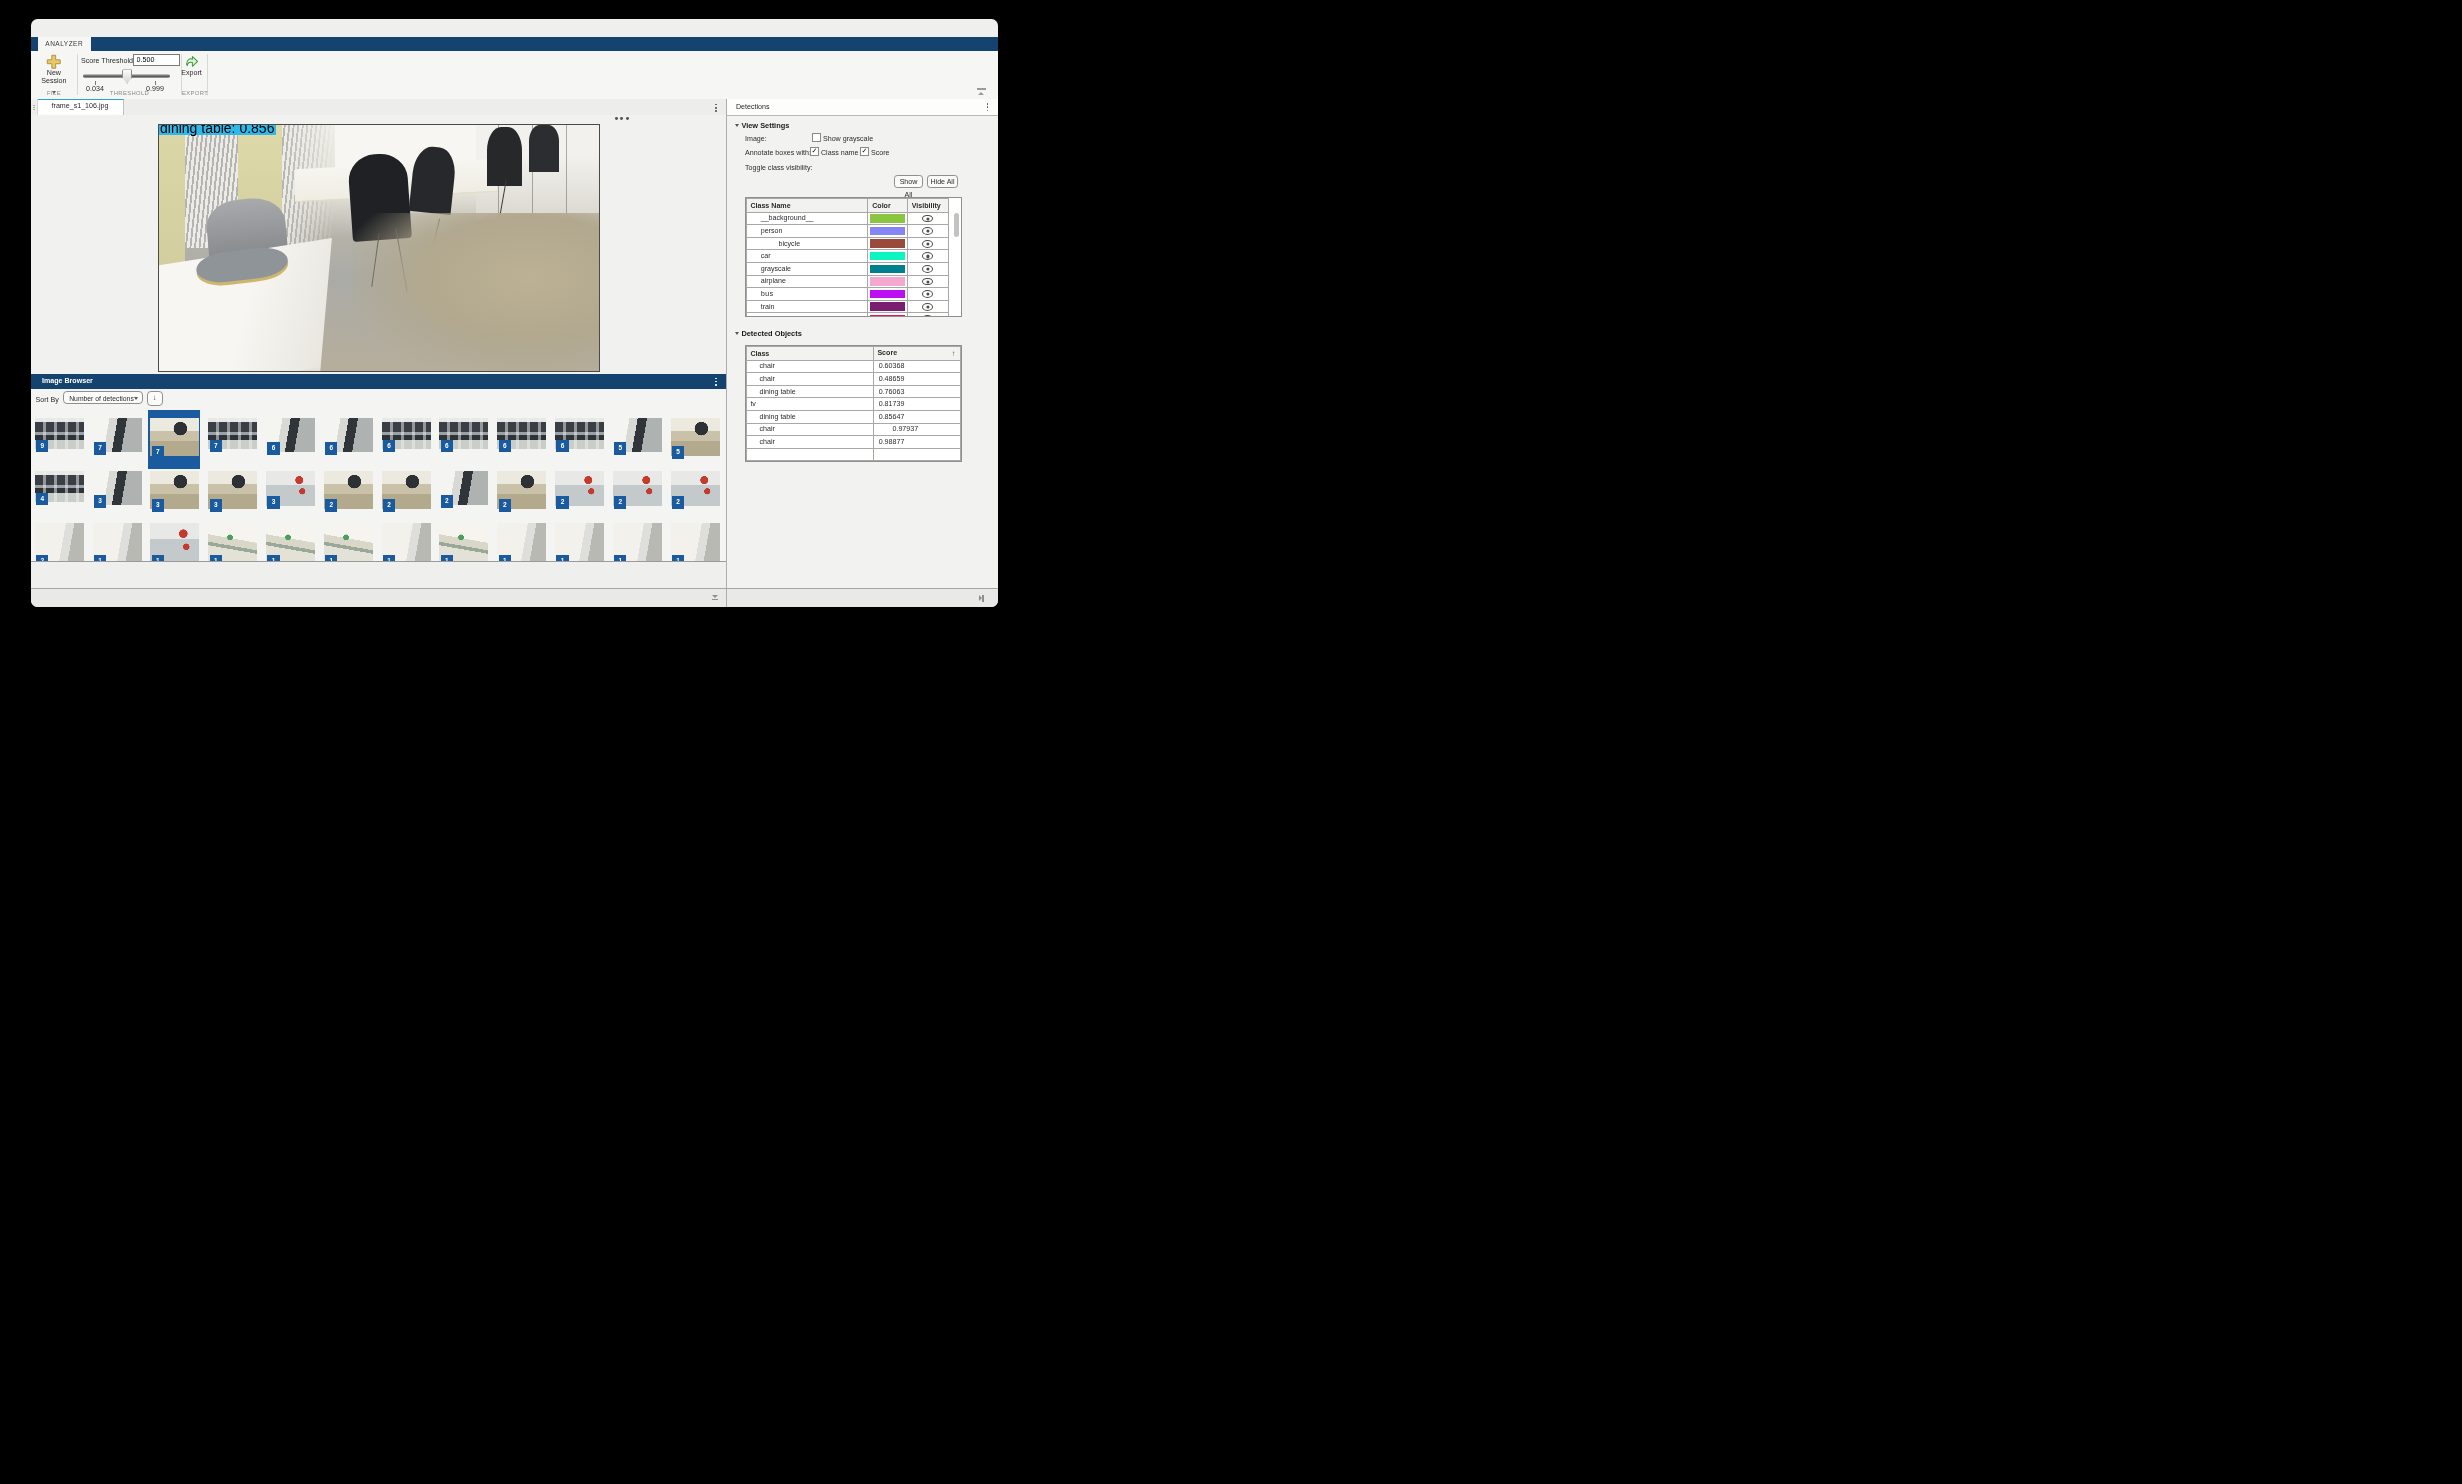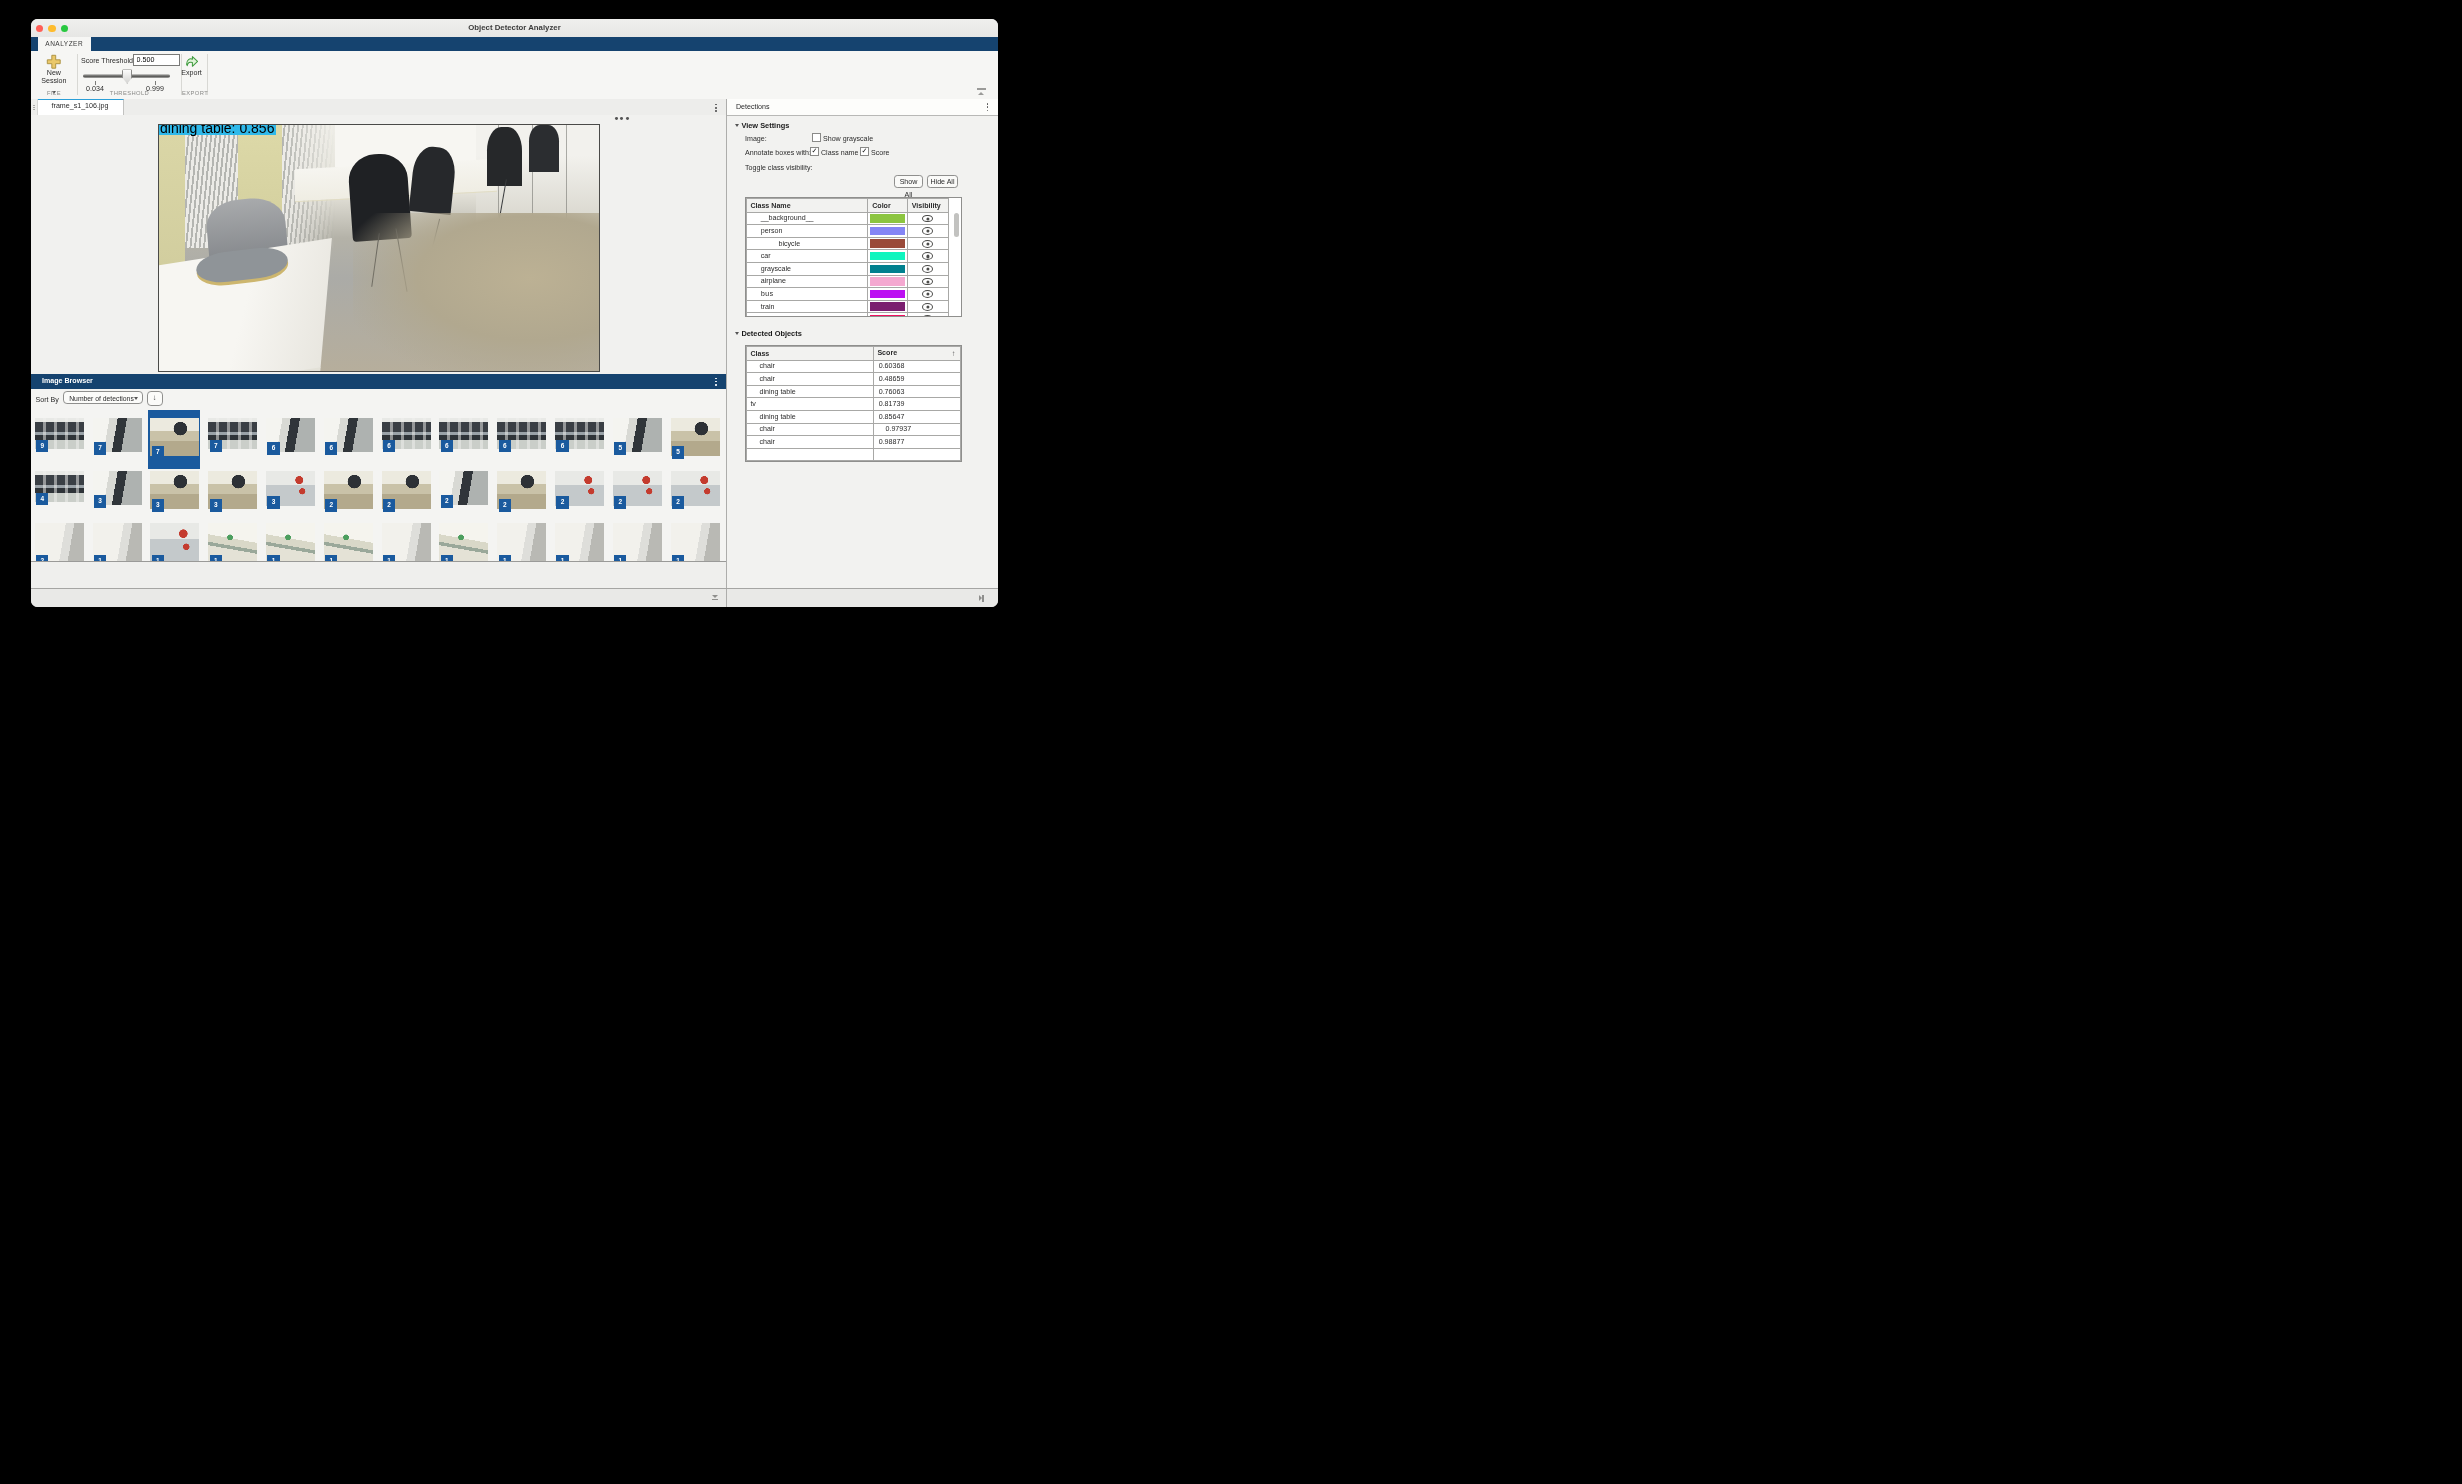--- a/index.html
+++ b/index.html
@@ -114,28 +114,20 @@
   .bb-icon-down .bar{width:6.5px;height:1.6px;background:#8F8F8D;margin:1.3px auto 0;}
   .bb-icon-right{position:absolute;right:14.2px;top:5.2px;display:flex;align-items:center;}
   .bb-icon-right .tri{width:0;height:0;border-top:3.2px solid transparent;border-bottom:3.2px solid transparent;border-left:3.9px solid #8F8F8D;}
   .bb-icon-right .bar{width:1.6px;height:7.8px;background:#8F8F8D;margin-left:0.6px;}
 </style>
 </head>
 <body>
 
 <div class="win">
 
-  <div class="titlebar">
-    <div class="lights">
-      <span class="light" style="background:#FF5F57"></span>
-      <span class="light" style="background:#FEBC2E"></span>
-      <span class="light" style="background:#28C840"></span>
-    </div>
-    <div class="title">Object Detector Analyzer</div>
-  </div>
 
   <div class="ribbonstrip">
     <div class="ribbontab">ANALYZER</div>
   </div>
   <div class="toolbar">
     <div class="tooldiv" style="left:46px"></div>
     <div class="tooldiv" style="left:150px"></div>
     <div class="tooldiv" style="left:176px"></div>
 
     <div class="newSessionBtn">
@@ -580,21 +572,21 @@
               <tr>
                 <td style="">tv</td>
                 <td style="padding-left: 5.2px;">0.81739</td>
               </tr>
               <tr>
                 <td style="padding-left: 13px;">dining table</td>
                 <td style="padding-left: 5.2px;">0.85647</td>
               </tr>
               <tr>
                 <td style="padding-left: 13px;">chair</td>
-                <td style="padding-left: 12px;">0.97937</td>
+                <td style="padding-left: 19px;">0.97937</td>
               </tr>
               <tr>
                 <td style="padding-left: 13px;">chair</td>
                 <td style="padding-left: 5.2px;">0.98877</td>
               </tr>
               <tr>
                 <td style="height: 8.4px;"></td>
                 <td></td>
               </tr>
             </tbody>

